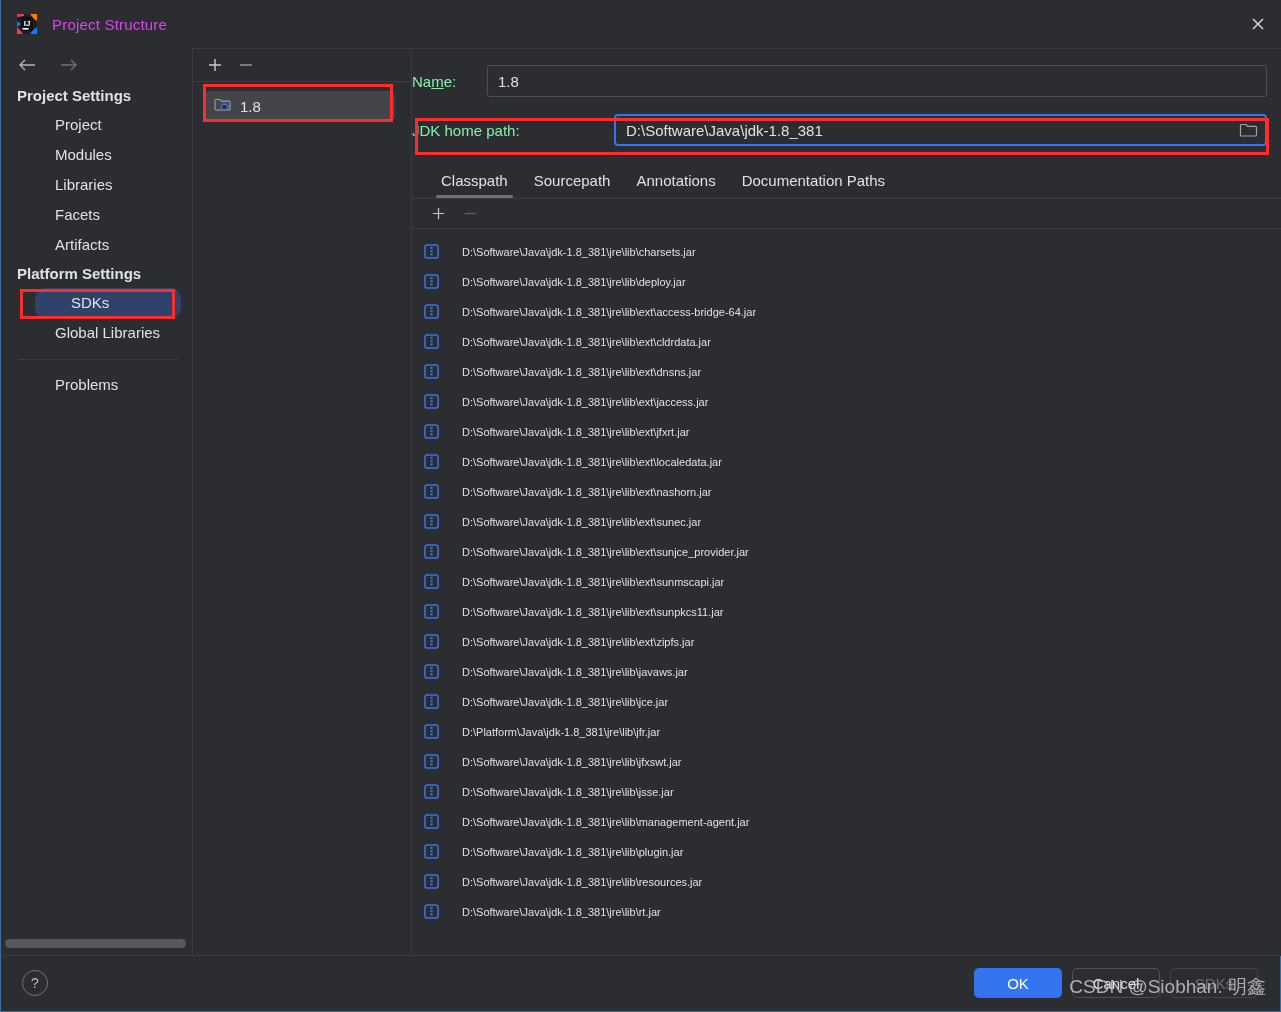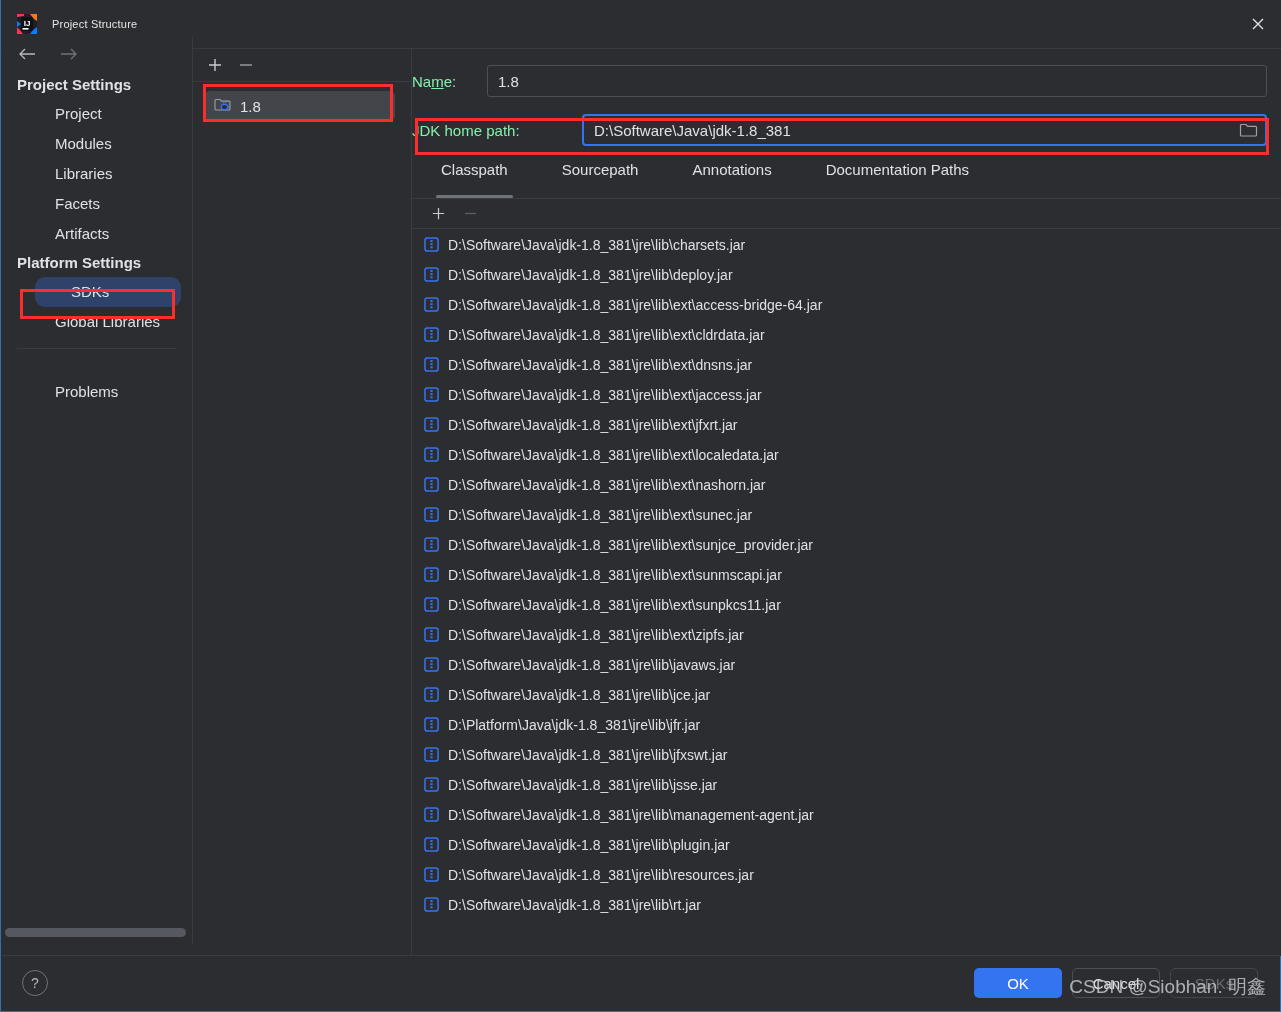--- a/index.html
+++ b/index.html
@@ -23,32 +23,32 @@
     position: absolute; left: 0; top: 0; width: 1281px; height: 49px;
     background: #2b2d30;
     border-bottom: 1px solid #393b40;
     display: flex; align-items: center;
   }
   .titlebar .logo {
     width: 22px; height: 22px; margin-left: 15px; margin-right: 14px;
     position: relative; flex: 0 0 auto;
   }
   .titlebar .title {
-    font-size: 11px; color: #e5e5e5; letter-spacing: .2px;
+    font-size: 15px; color: #d946ef; letter-spacing: .2px;
   }
   .close-btn {
     position: absolute; right: 0; top: 0; width: 48px; height: 48px;
     display: flex; align-items: center; justify-content: center;
     cursor: pointer;
   }
   .close-btn svg { display: block; }
 
   
   .sidebar {
-    position: absolute; left: 1px; top: 37px; width: 191px; height: 907px;
+    position: absolute; left: 1px; top: 48px; width: 191px; height: 907px;
     background: #2b2d30;
     border-right: 1px solid #393b40;
   }
   .navarrows {
     height: 34px; display: flex; align-items: center; padding-left: 14px; gap: 20px;
   }
   .navarrow { width: 22px; height: 22px; display:flex; align-items:center; justify-content:center; cursor: pointer;}
   .group-header {
     font-size: 15px; font-weight: bold; color: #dfe1e5;
     padding-left: 15px; height: 28px; line-height: 28px;
@@ -117,43 +117,42 @@
     cursor: text;
   }
   .txtinput.focused { border: 2px solid #3574f0; border-radius: 4px; }
   .browse-btn {
     margin-left: auto; width: 34px; height: 100%;
     display:flex; align-items:center; justify-content:center; cursor: pointer;
   }
 
   
   .tabs {
-    display: flex; height: 38px;
+    display: flex; align-items: flex-end; height: 38px;
     margin-top: 14px; padding-left: 16px;
     border-bottom: 1px solid #393b40;
-    gap: 28px;
   }
   .tab {
     font-size: 15px; color: #dfe1e5; padding: 0 13px 9px 13px;
     cursor: pointer; position: relative;
   }
   .tab.active::after {
     content: ''; position: absolute; left: 8px; right: 8px; bottom: 0;
     height: 3px; background: #6f737a; border-radius: 2px;
   }
   .cp-toolbar {
     height: 30px; display: flex; align-items: center; gap: 8px; padding-left: 14px;
     border-bottom: 1px solid #393b40;
   }
 
   
   .cp-list { padding-top: 8px; }
   .cp-row {
-    height: 30px; display: flex; align-items: flex-start; gap: 9px;
-    padding-left: 12px; font-size: 14px; color: #dfe1e5; cursor: pointer;
+    height: 30px; display: flex; align-items: center; gap: 23px;
+    padding-left: 12px; font-size: 11px; color: #dfe1e5; cursor: pointer;
   }
   .jar-ico { width: 15px; height: 15px; flex: 0 0 auto; }
 
   
   .footer {
     position: absolute; left: 1px; bottom: 1px; width: 1278px; height: 55px;
     background: #2b2d30; border-top: 1px solid #393b40;
     display: flex; align-items: center;
   }
   .help-btn {
@@ -229,21 +228,21 @@
     <div class="nav-item">Modules</div>
     <div class="nav-item">Libraries</div>
     <div class="nav-item">Facets</div>
     <div class="nav-item">Artifacts</div>
 
     <div class="group-header">Platform Settings</div>
     <div class="nav-item selected">SDKs</div>
     <div class="nav-item">Global Libraries</div>
 
     <div class="divider"></div>
-    <div class="nav-item" style="margin-top:28px;">Problems</div>
+    <div class="nav-item" style="margin-top:10px;">Problems</div>
 
     <div class="hscroll-track">
       <div class="hscroll-thumb"></div>
     </div>
   </div>
 
   <div class="sdkcol">
     <div class="sdk-toolbar">
       <div class="tb-btn">
         <svg width="16" height="16" viewBox="0 0 16 16">
@@ -273,21 +272,21 @@
 
   <div class="detail">
 
     <div class="field-row">
       <div class="field-label lbl-name">Na<u>m</u>e:</div>
       <div class="txtinput">
         <span>1.8</span>
       </div>
     </div>
 
-    <div class="field-row" style="">
+    <div class="field-row" style="gap:32px;">
       <div class="field-label lbl-path">JDK home path:</div>
       <div class="txtinput focused">
         <span>D:\Software\Java\jdk-1.8_381</span>
         <span class="browse-btn">
           <svg width="19" height="16" viewBox="0 0 19 16">
             <path d="M1.5 3.5 a1 1 0 0 1 1-1 h4.5 l1.5 1.8 H16.5 a1 1 0 0 1 1 1 V13 a1 1 0 0 1 -1 1 H2.5 a1 1 0 0 1 -1 -1 Z" fill="none" stroke="#9ca0a8" stroke-width="1.2"></path>
           </svg>
         </span>
       </div>
     </div>

